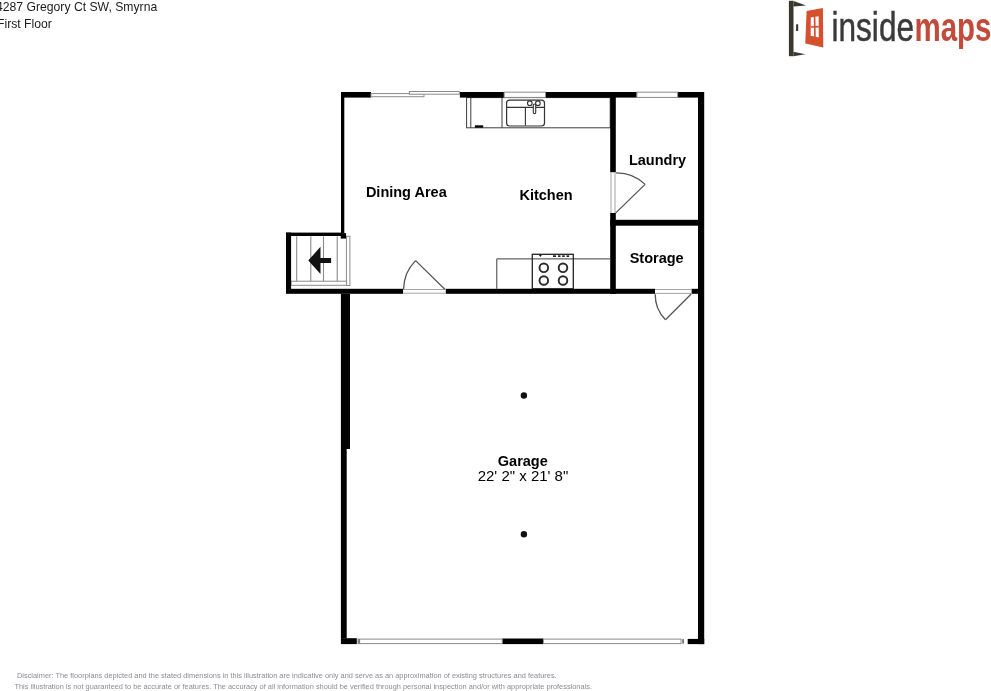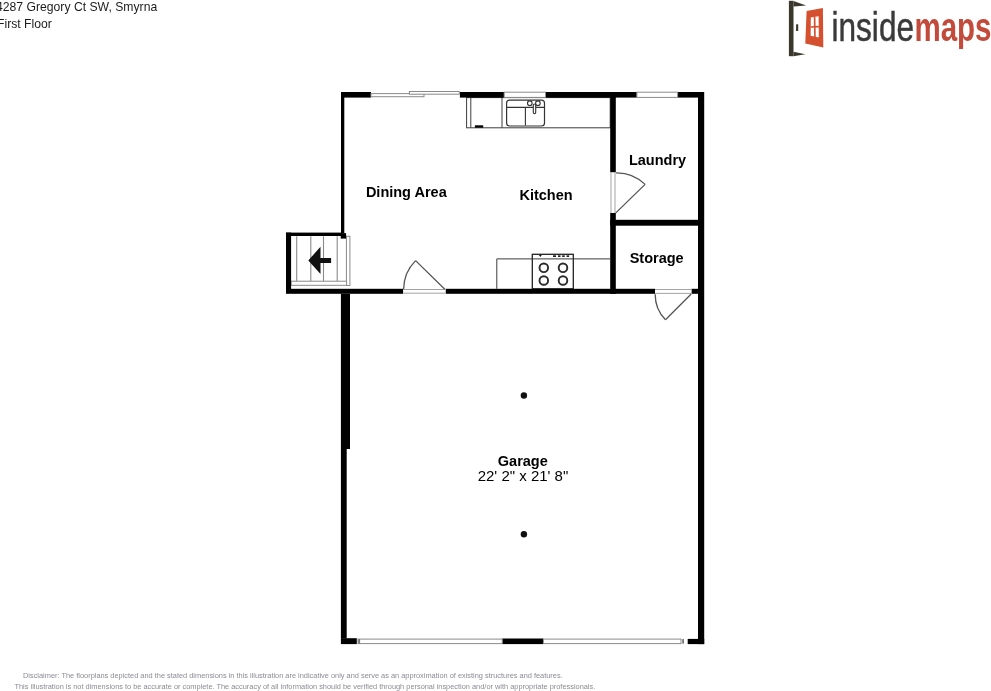--- a/index.html
+++ b/index.html
@@ -186,15 +186,15 @@
 
 <text x="657.5" y="165.4" font-size="14.5" font-weight="bold" fill="#000000" text-anchor="middle">Laundry</text>
 
 <text x="656.7" y="263.4" font-size="14.5" font-weight="bold" fill="#000000" text-anchor="middle">Storage</text>
 
 <text x="522.8" y="465.6" font-size="14.5" font-weight="bold" fill="#000000" text-anchor="middle">Garage</text>
 
 <text x="523" y="480.6" font-size="15" fill="#000000" text-anchor="middle">22' 2" x 21' 8"</text>
 </svg>
 
-<div class="disc" style="left:23px;top:671.8px;">Disclaimer: The floorplans depicted and the stated dimensions in this illustration are indicative only and serve as an approximation of existing structures and features.</div>
-
-<div class="disc" style="left:14.5px;top:682.6px;">This illustration is not dimensions to be accurate or complete. The accuracy of all information should be verified through personal inspection and/or with appropriate professionals.</div>
+<div class="disc" style="left:17px;top:671.8px;">Disclaimer: The floorplans depicted and the stated dimensions in this illustration are indicative only and serve as an approximation of existing structures and features.</div>
+
+<div class="disc" style="left:14.5px;top:682.6px;">This illustration is not guaranteed to be accurate or features. The accuracy of all information should be verified through personal inspection and/or with appropriate professionals.</div>
 
 </body></html>

